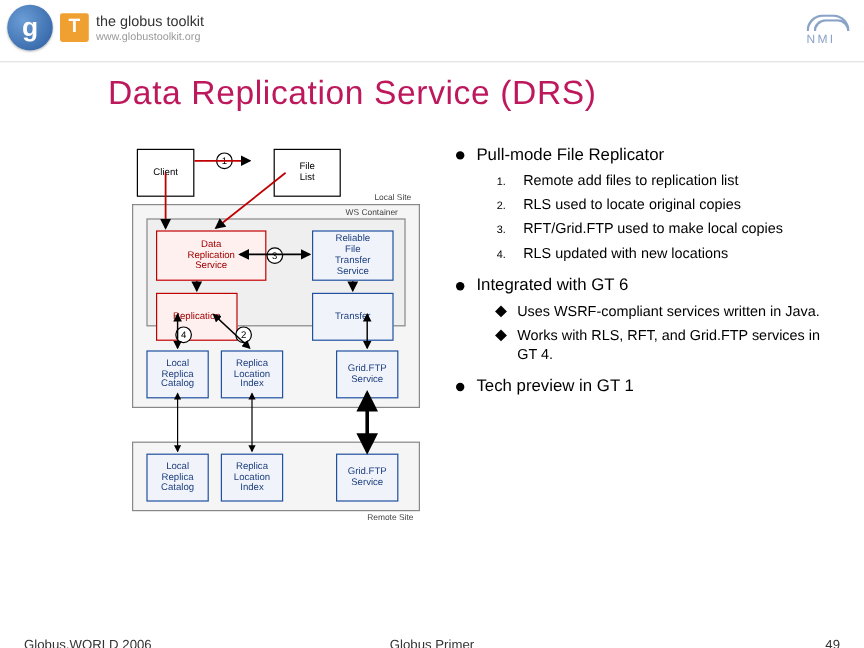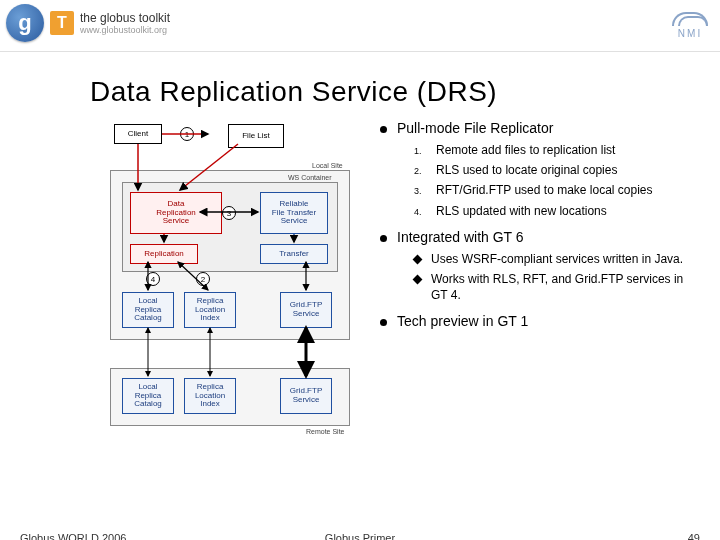--- a/index.html
+++ b/index.html
@@ -45,21 +45,21 @@
     align-items: center;
     justify-content: center;
     border-radius: 2px;
   }
   .logo-text { font-size: 10px; color: #666; }
   .logo-text .toolkit { font-size: 12px; color: #333; }
   .logo-url { font-size: 9px; color: #999; }
   .logo-nmi {
     position: absolute;
     right: 12px; top: 12px;
-    text-align: center;
+    text-align: left;
     color: #8aa4c8;
     font-size: 10px;
     letter-spacing: 2px;
   }
   .logo-nmi .swoosh {
     width: 36px; height: 14px;
     margin: 0 auto 2px;
     border: 2px solid #8aa4c8;
     border-bottom: none;
     border-radius: 18px 18px 0 0;
@@ -68,23 +68,23 @@
   .logo-nmi .swoosh::after {
     content:"";
     position:absolute; left:4px; top:2px;
     width:26px; height:8px;
     border:2px solid #8aa4c8;
     border-bottom:none;
     border-radius:14px 14px 0 0;
   }
   .title {
     position: absolute;
-    left: 90px; top: 76px;
+    left: 90px; top: 62px;
     font-size: 28px;
-    color: #000000;
+    color: #be185d;
     font-family: Verdana, sans-serif;
     letter-spacing: 0.5px;
   }
   .content {
     position: absolute;
     left: 0; top: 120px;
     width: 720px;
     display: flex;
   }
   .diagram {
@@ -96,21 +96,21 @@
   .box {
     position: absolute;
     border: 1px solid #000;
     background: #fff;
     font-size: 8px;
     text-align: center;
     display: flex;
     align-items: center;
     justify-content: center;
     line-height: 1.1;
-    padding: 9px;
+    padding: 19px;
   }
   .box.red { border-color: #c00000; color: #a00000; background: #fff0f0; }
   .box.blue { border-color: #2050a0; color: #204080; background: #f0f4fa; }
   .group {
     position: absolute;
     border: 1px solid #888;
     background: rgba(230,230,230,.4);
   }
   .label-small {
     position: absolute;

